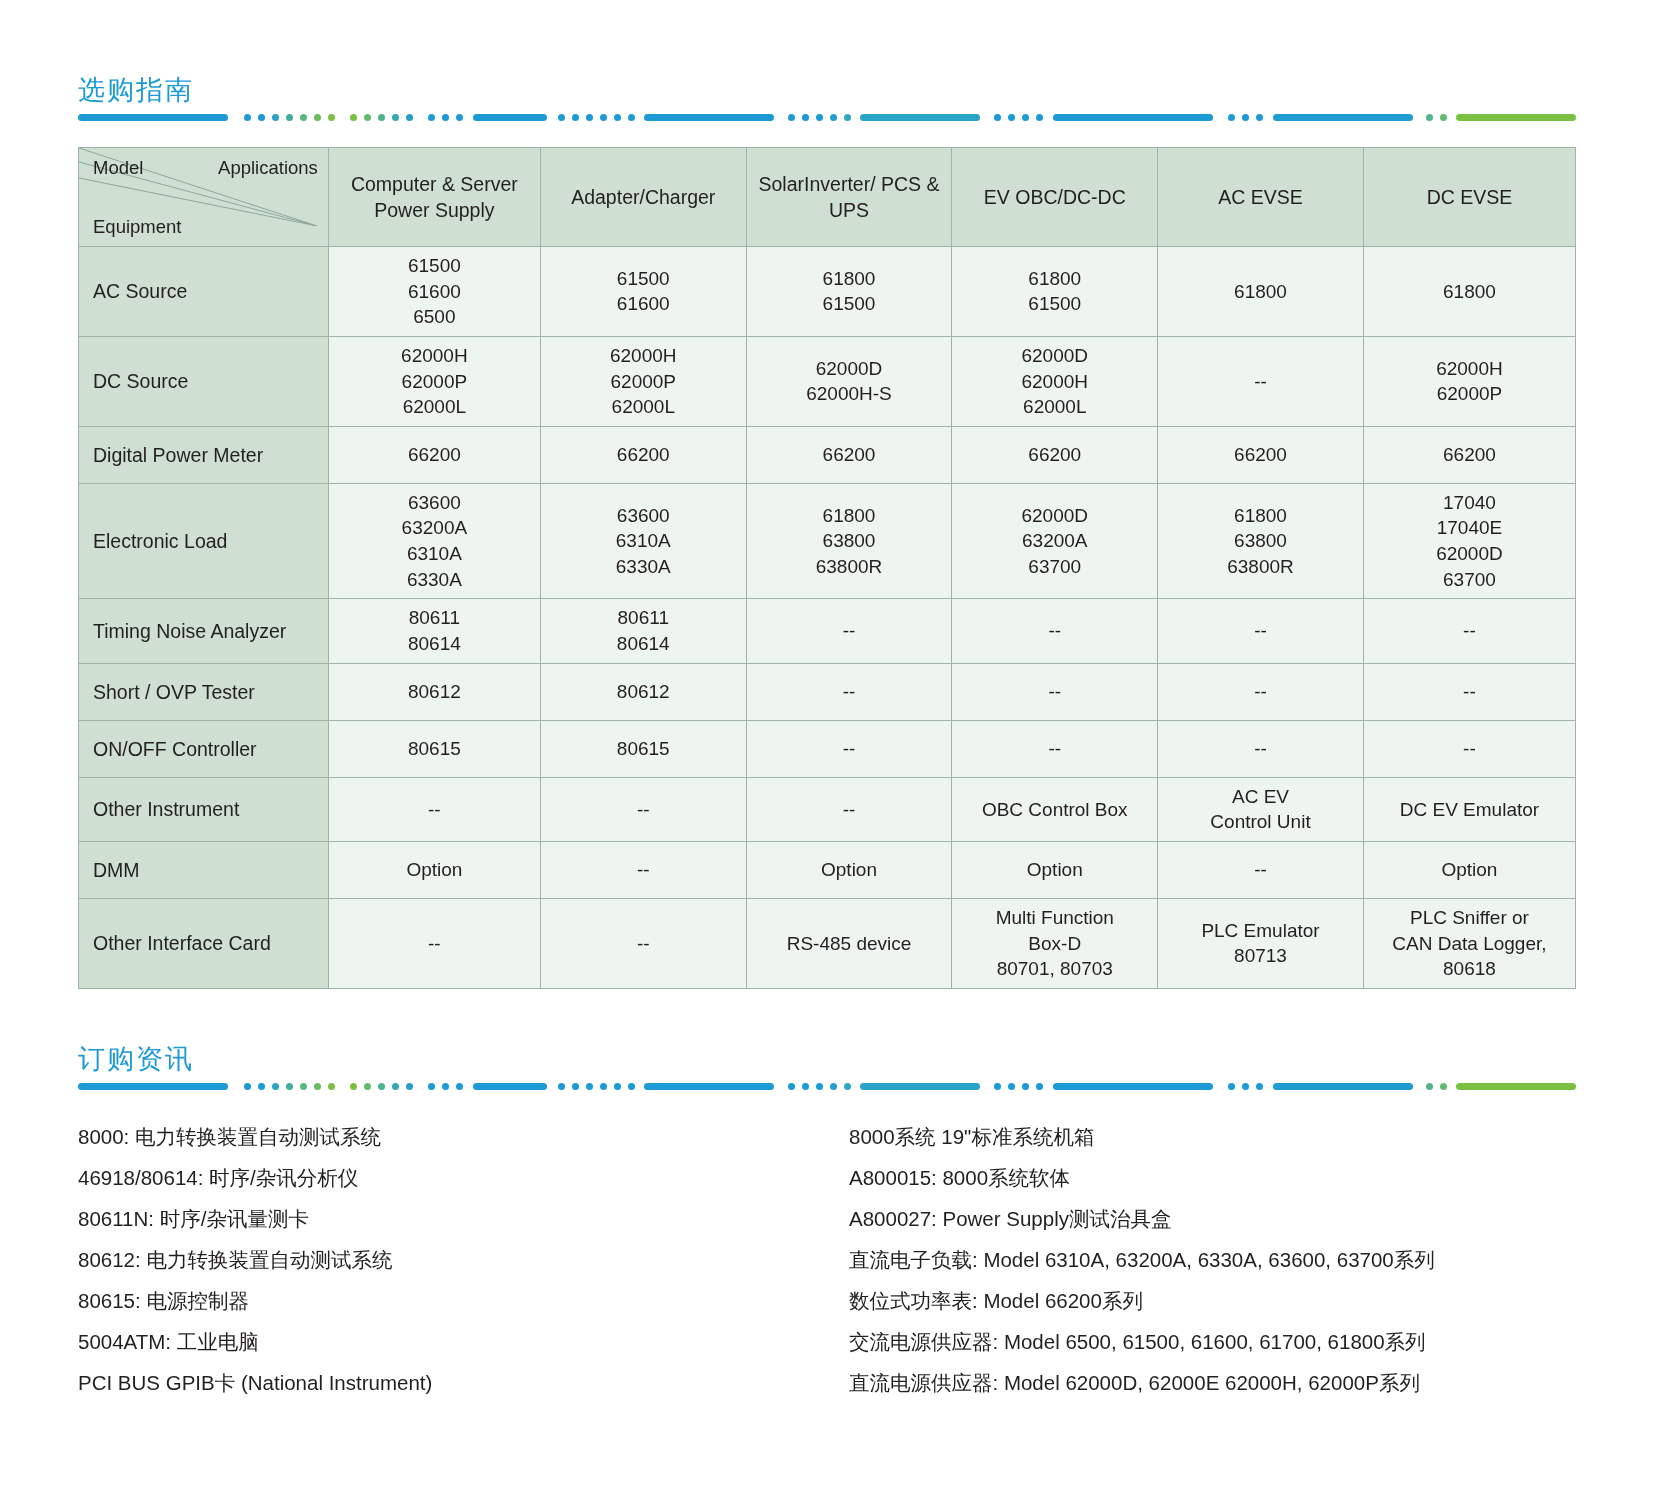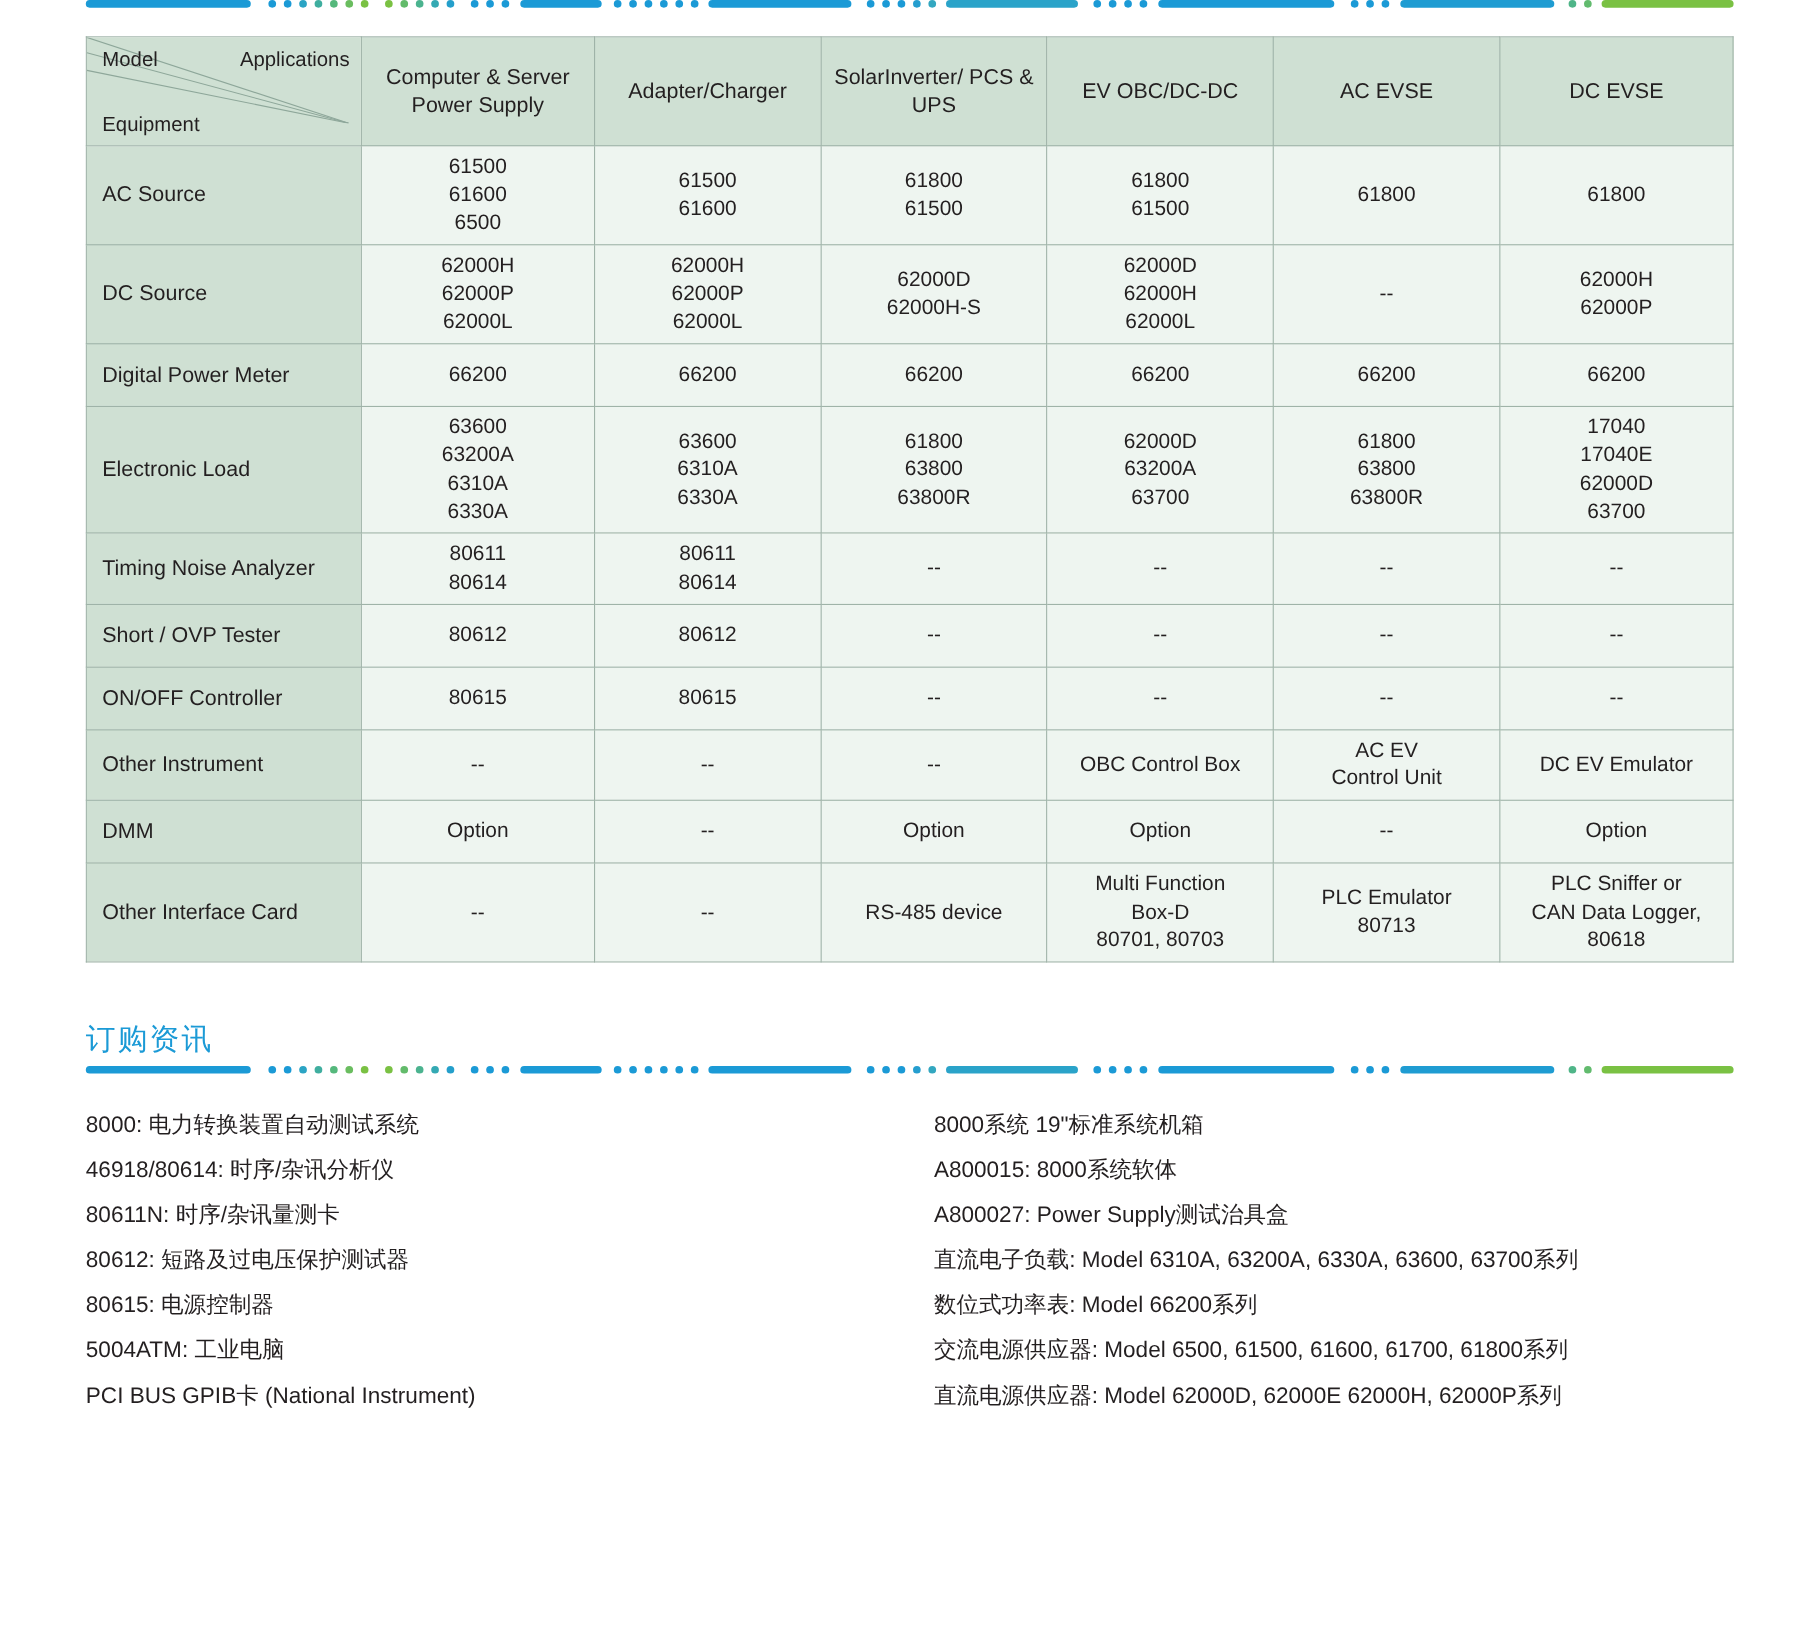--- a/index.html
+++ b/index.html
@@ -109,20 +109,21 @@
     box-sizing: border-box;
   }
   .order-col.right { padding-left: 22px; }
   .order-line { white-space: nowrap; }
 </style>
 </head>
 <body>
 
 <div class="page">
 
+  <h2 class="section-heading">选购指南</h2>
 
   <div class="heading-rule">
     <div class="seg" style="left:0px;width:150px;background:#1b9ad6;"></div>
     <div class="seg" style="left:166px;width:7px;background:#1b9ad6;"></div>
     <div class="seg" style="left:180px;width:7px;background:#1b9ad6;"></div>
     <div class="seg" style="left:194px;width:7px;background:#2ba4c4;"></div>
     <div class="seg" style="left:208px;width:7px;background:#3fae9f;"></div>
     <div class="seg" style="left:222px;width:7px;background:#55b87c;"></div>
     <div class="seg" style="left:236px;width:7px;background:#6abd5f;"></div>
     <div class="seg" style="left:250px;width:7px;background:#7ac143;"></div>
@@ -331,21 +332,21 @@
       <div class="seg" style="left:1348px;width:7px;background:#4fb588;"></div>
       <div class="seg" style="left:1362px;width:7px;background:#62bb6e;"></div>
       <div class="seg" style="left:1378px;width:120px;background:#7ac143;"></div>
     </div>
 
     <div class="order-cols">
       <div class="order-col left">
           <div class="order-line">8000: 电力转换装置自动测试系统</div>
           <div class="order-line">46918/80614: 时序/杂讯分析仪</div>
           <div class="order-line">80611N: 时序/杂讯量测卡</div>
-          <div class="order-line">80612: 短路及过电压保护测试器</div>
+          <div class="order-line">80612: 电力转换装置自动测试系统</div>
           <div class="order-line">80615: 电源控制器</div>
           <div class="order-line">5004ATM: 工业电脑</div>
           <div class="order-line">PCI BUS GPIB卡 (National Instrument)</div>
         </div>
       <div class="order-col right">
           <div class="order-line">8000系统 19"标准系统机箱</div>
           <div class="order-line">A800015: 8000系统软体</div>
           <div class="order-line">A800027: Power Supply测试治具盒</div>
           <div class="order-line">直流电子负载: Model 6310A, 63200A, 6330A, 63600, 63700系列</div>
           <div class="order-line">数位式功率表: Model 66200系列</div>

